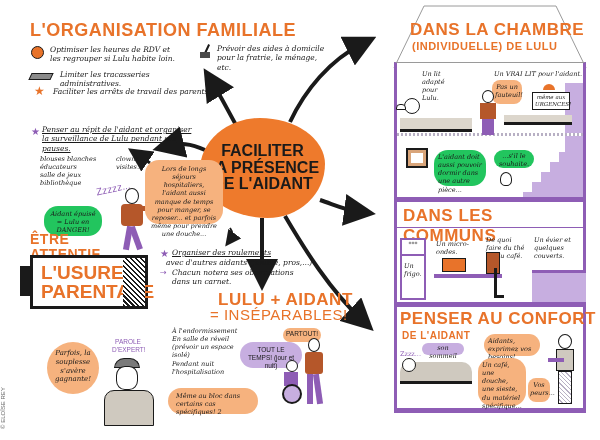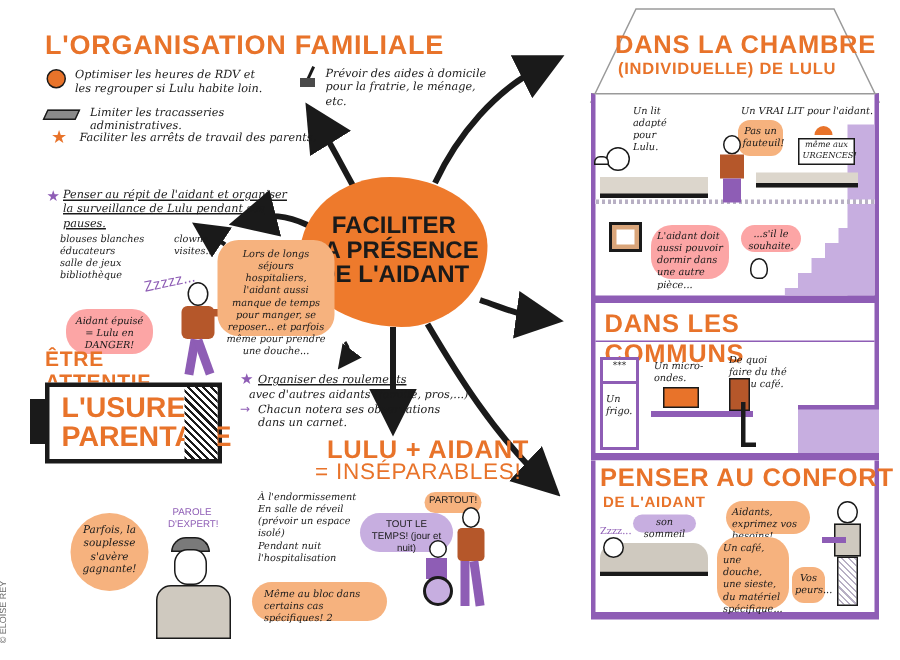--- a/index.html
+++ b/index.html
@@ -5,21 +5,21 @@
   * { box-sizing: border-box; margin: 0; padding: 0; }
   html, body { width: 600px; height: 440px; background: #ffffff; overflow: hidden; }
   body { position: relative; font-family: "DejaVu Sans", sans-serif; color: #1a1a1a; }
 
   .abs { position: absolute; }
   .title-orange { color: #e8732a; font-family: "Liberation Sans", sans-serif; font-weight: bold; letter-spacing: 0.5px; }
   .hand { font-family: "DejaVu Serif", serif; font-style: italic; font-size: 7.5px; line-height: 1.25; color: #1a1a1a; }
   .hand-sm { font-size: 6.5px; }
   .bubble-orange { background: #f6b27e; border-radius: 14px; }
   .bubble-purple { background: #c7aee0; border-radius: 14px; }
-  .bubble-grey { background: #fca5a5; border-radius: 14px; }
+  .bubble-grey { background: #22c55e; border-radius: 14px; }
   .star { color: #8e5db5; }
   .arrow-svg { position: absolute; overflow: visible; }
 
   
   #center {
     left: 200px; top: 118px; width: 125px; height: 100px;
     background: #ee7a2c; border-radius: 48% 52% 46% 54% / 52% 46% 54% 48%;
     display: flex; flex-direction: column; align-items: center; justify-content: center;
     font-family: "Liberation Sans", sans-serif; font-weight: bold; font-size: 16px; line-height: 1.05;
     color: #1a1a1a; text-align: center;
@@ -218,20 +218,21 @@
   <div class="abs" style="left:18px;top:238px;width:26px;height:62px;background:#fff;border:2px solid #8e5db5;">
     <div style="height:16px;border-bottom:2px solid #8e5db5;font-size:6px;text-align:center;">
       <span>***</span>
     </div>
     <div class="hand hand-sm" style="padding:6px 2px;">Un frigo.</div>
   </div>
   <div class="abs hand hand-sm" style="left:54px;top:240px;width:36px;">Un micro-ondes.</div>
   <div class="abs" style="left:60px;top:258px;width:24px;height:14px;background:#e8732a;border:1px solid #1a1a1a;"></div>
   <div class="abs hand hand-sm" style="left:104px;top:236px;width:40px;">De quoi faire du thé ou du café.</div>
   <div class="abs" style="left:104px;top:252px;width:14px;height:22px;background:#b5572a;border:1px solid #1a1a1a;"></div>
+  <div class="abs hand hand-sm" style="left:152px;top:236px;width:46px;">Un évier et quelques couverts.</div>
   <div class="abs" style="left:52px;top:274px;width:68px;height:4px;background:#8e5db5;"></div>
   <div class="abs" style="left:112px;top:268px;width:10px;height:30px;border-left:3px solid #1a1a1a;border-bottom:3px solid #1a1a1a;"></div>
   <div class="abs" style="left:150px;top:270px;width:54px;height:32px;background:#c7aee0;border-top:3px solid #8e5db5;"></div>
 
   <div class="floor" style="top:307px;height:103px;"></div>
   <div class="floor-bar" style="top:408px;"></div>
 
   <div class="abs title-orange" style="left:18px;top:309px;font-size:17px;">PENSER AU CONFORT</div>
   <div class="abs title-orange" style="left:20px;top:330px;font-size:10px;">DE L'AIDANT</div>
   <div class="abs bubble-purple hand hand-sm" style="left:40px;top:343px;width:42px;height:12px;padding:1px 4px;text-align:center;border-radius:6px;">son sommeil</div>

